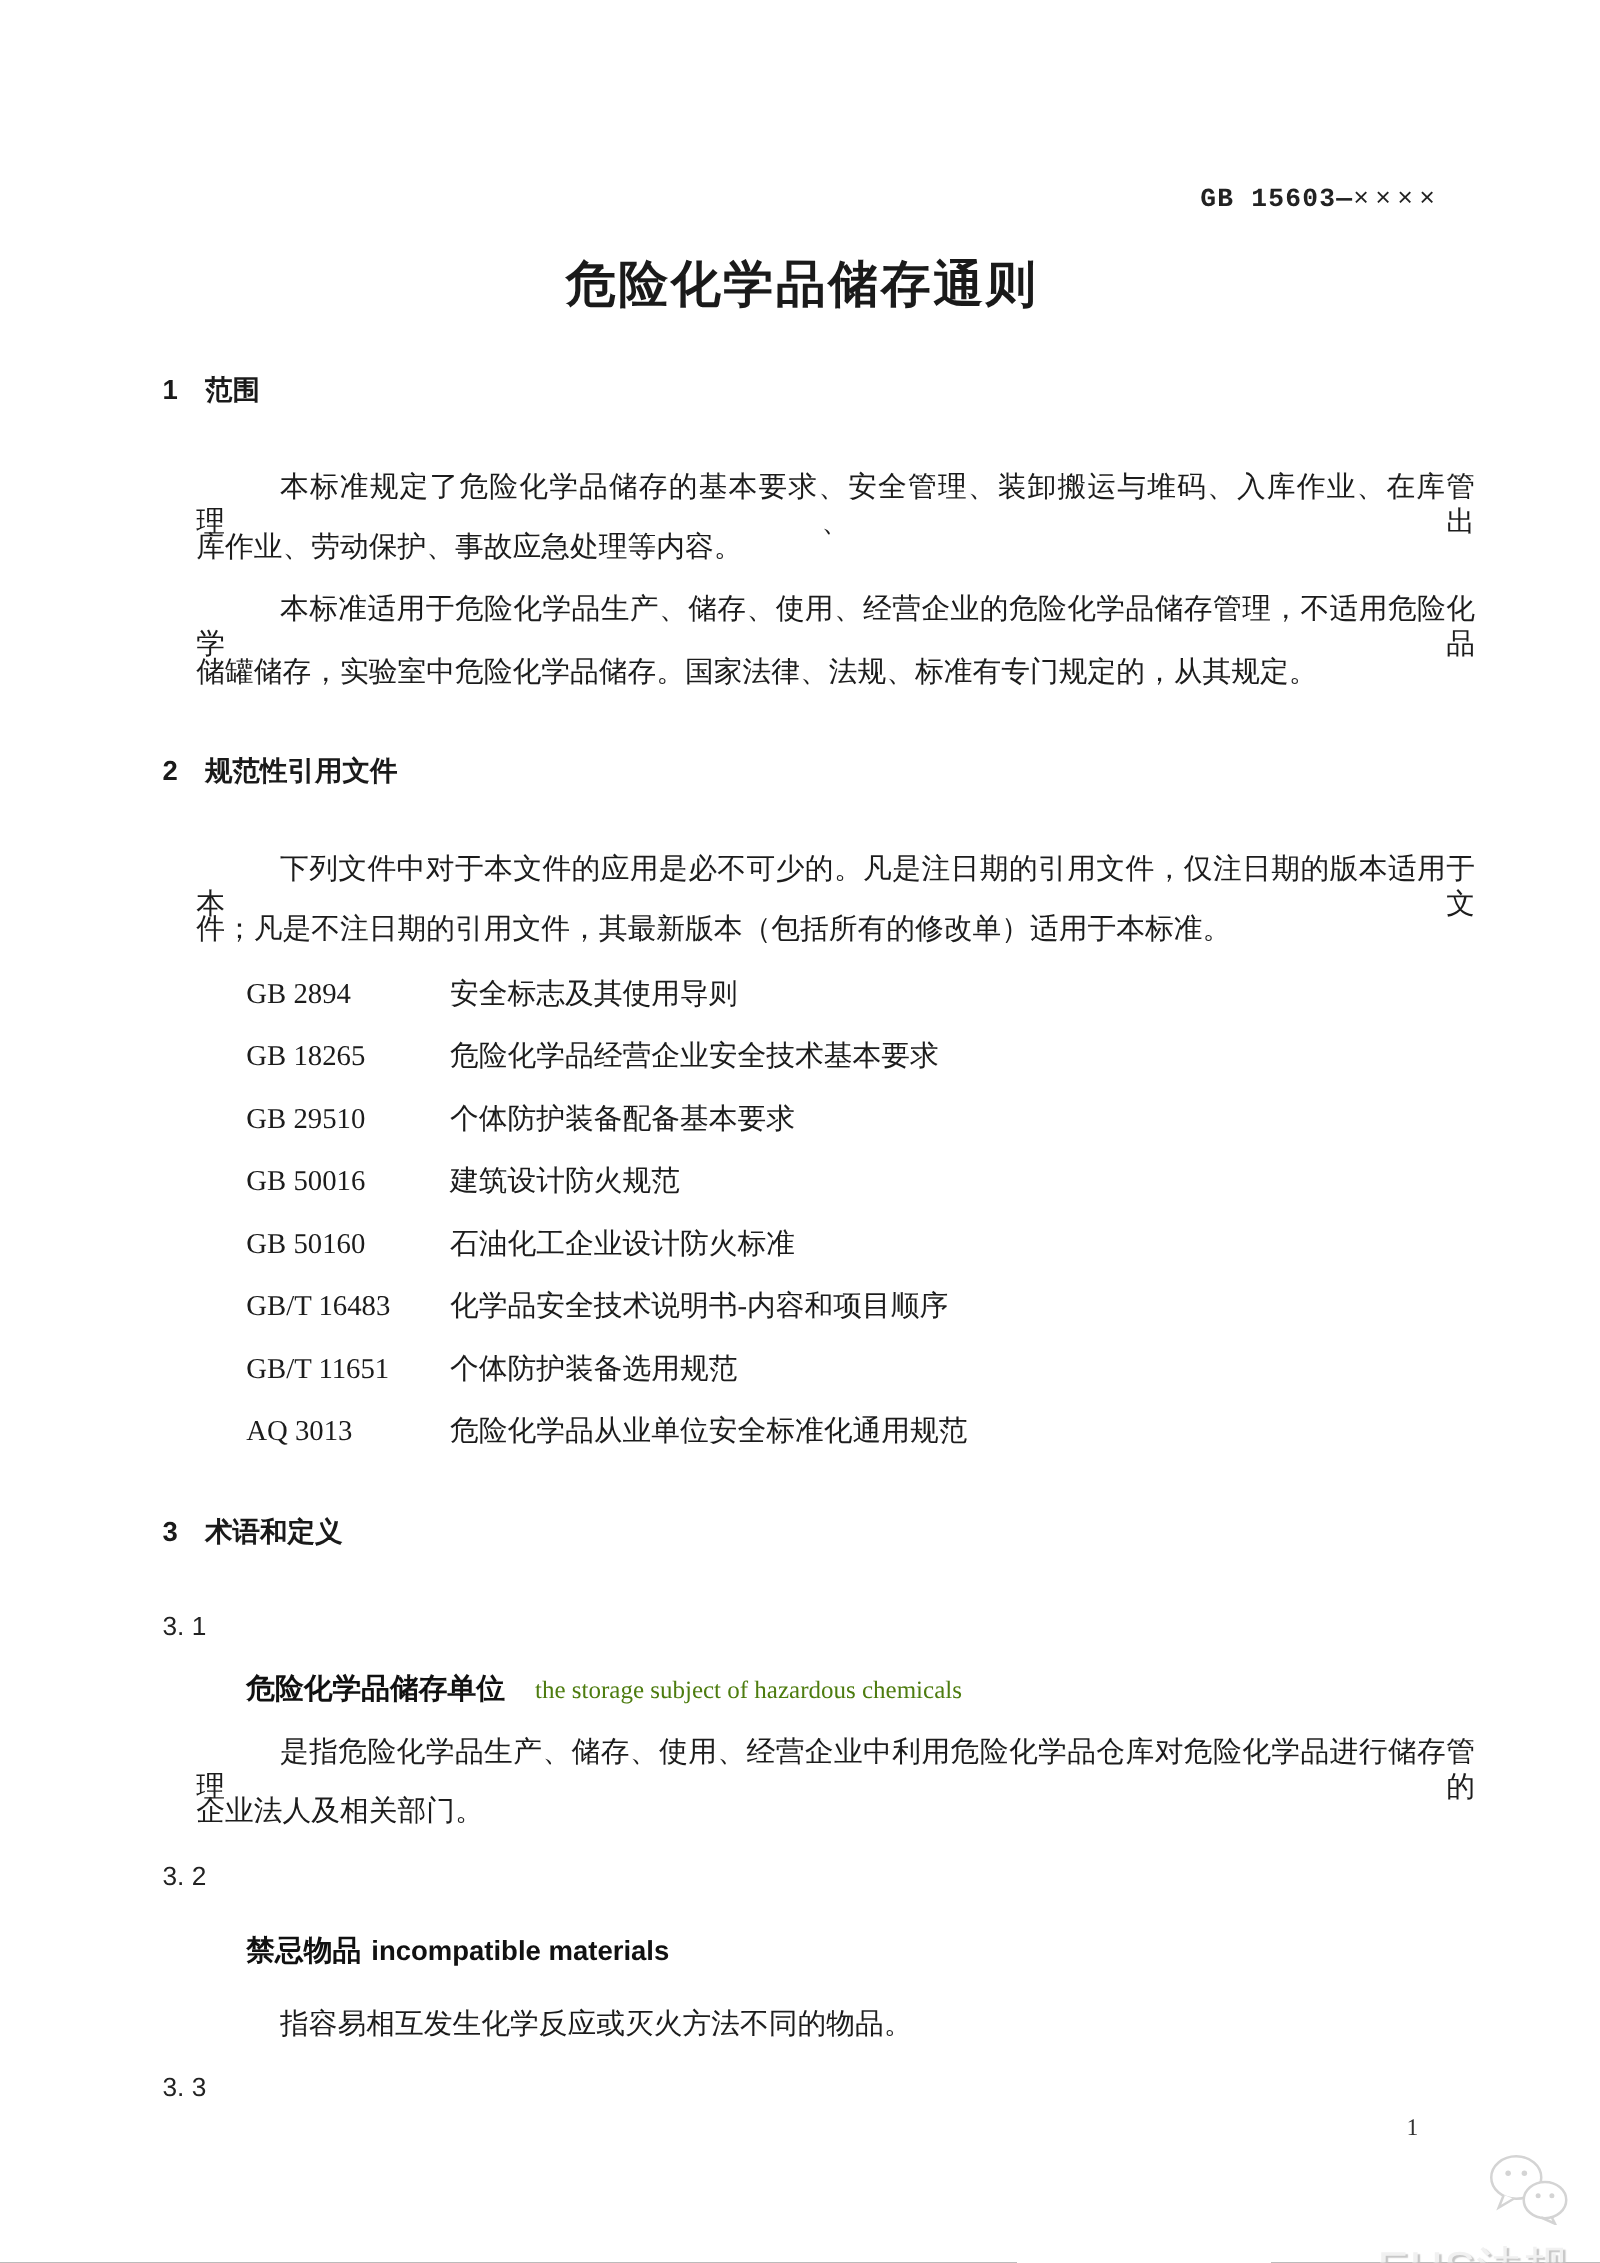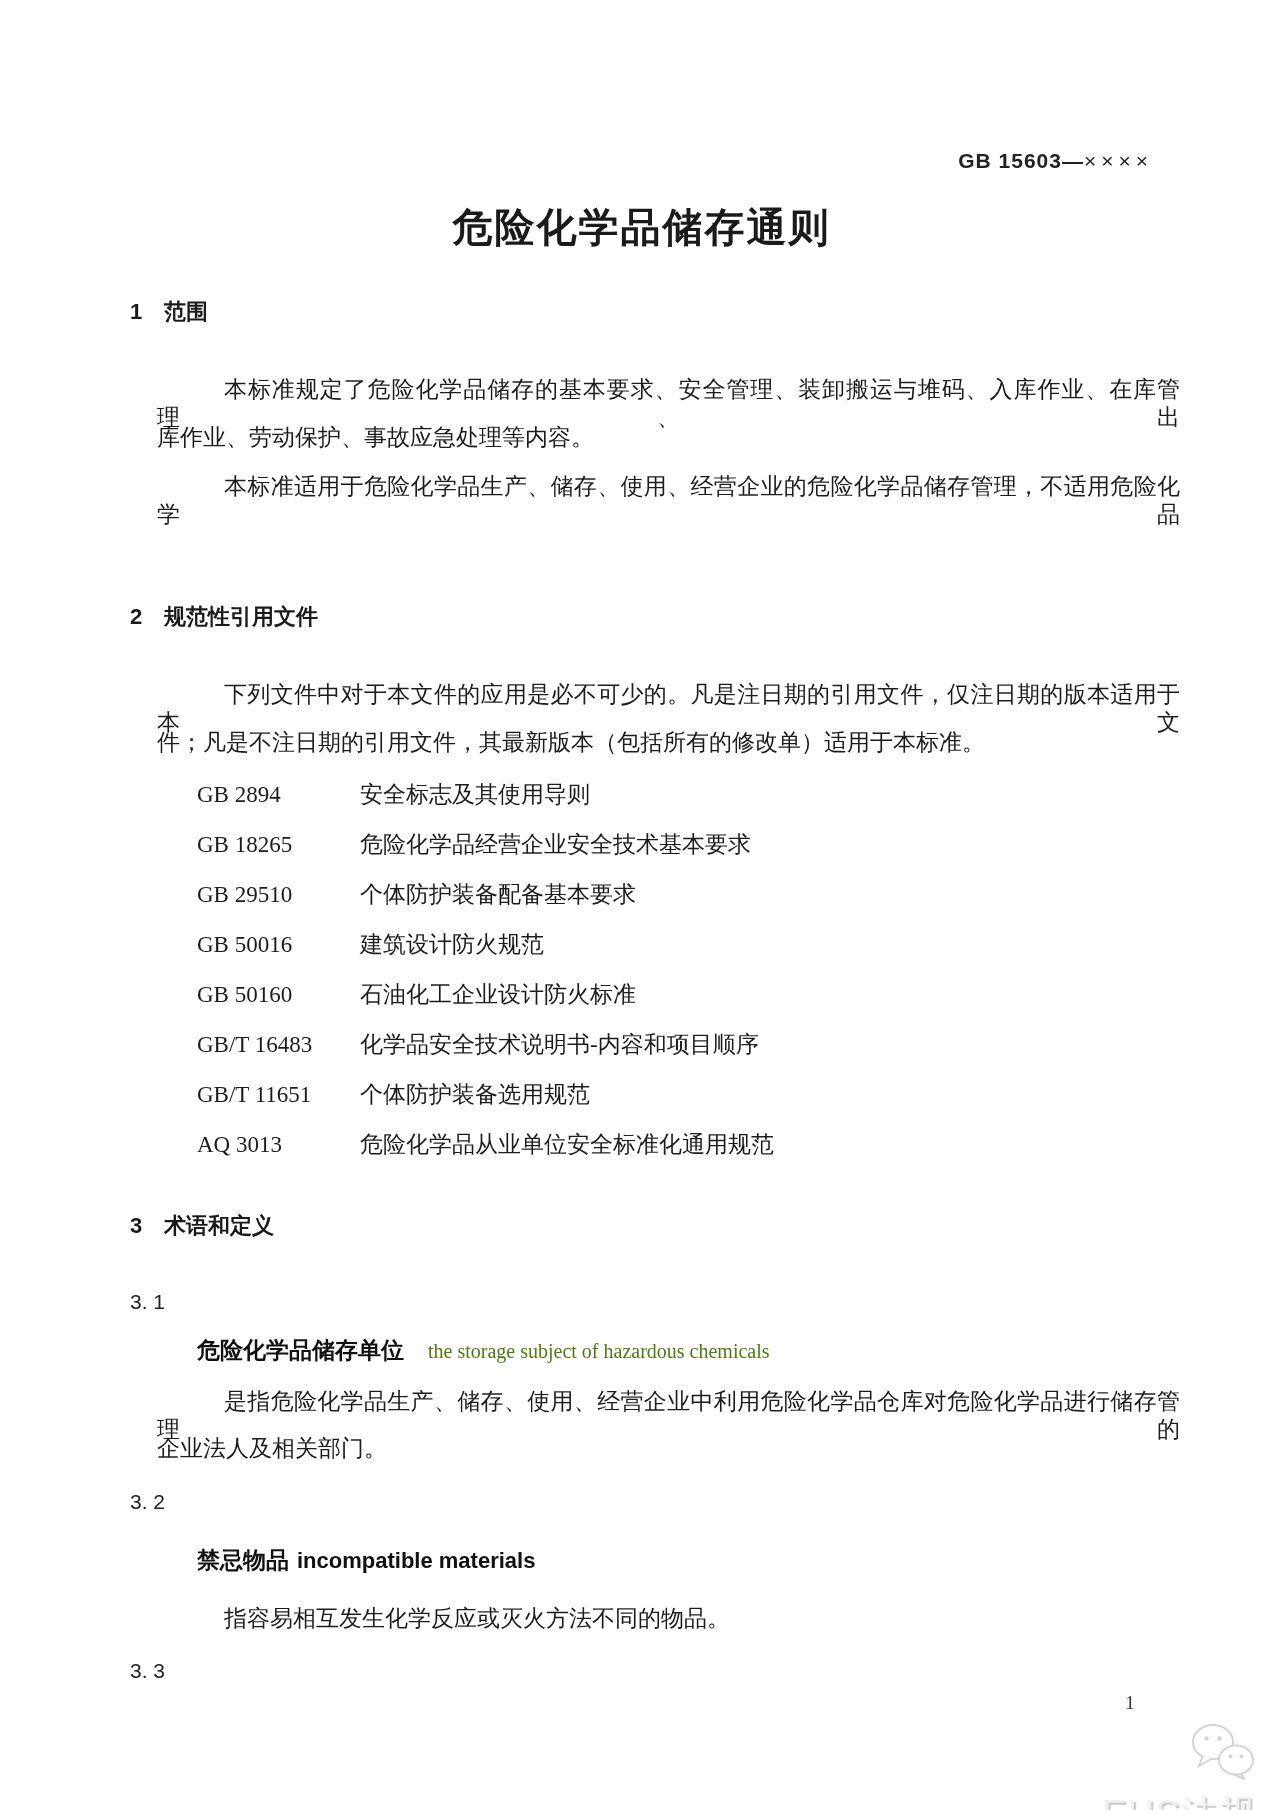--- a/index.html
+++ b/index.html
@@ -10,21 +10,21 @@
     margin:0 auto;
     overflow:hidden;
     font-family:"Liberation Serif","DejaVu Serif",serif;
     color:#1c1c1c;
   }
   .abs{position:absolute;left:130px;width:1023px;}
   
   .doc-number{
     top:149px;
     text-align:right;
-    font-family:Liberation Sans, sans-serif;
+    font-family:Liberation Mono, monospace;
     font-size:21px;font-weight:600;color:#222;
     letter-spacing:1px;
   }
   .doc-number .year{letter-spacing:5px;font-weight:500;}
   
   .doc-title{
     top:200px;
     margin:0;
     text-align:center;
     font-family:"Liberation Sans","DejaVu Sans",sans-serif;
@@ -91,20 +91,21 @@
 
   <div class="abs doc-number"><span>GB 15603—</span><span class="year">××××</span></div>
 
   <h1 class="abs doc-title">危险化学品储存通则</h1>
 
   <div class="abs sec-h" style="top:299px"><span class="h-num">1</span><span>范围</span></div>
 
   <div class="abs bl indent just" style="top:376px">本标准规定了危险化学品储存的基本要求、安全管理、装卸搬运与堆码、入库作业、在库管理、出</div>
   <div class="abs bl" style="top:424px">库作业、劳动保护、事故应急处理等内容。</div>
   <div class="abs bl indent just" style="top:473px">本标准适用于危险化学品生产、储存、使用、经营企业的危险化学品储存管理，不适用危险化学品</div>
+  <div class="abs bl" style="top:524px">储罐储存，实验室中危险化学品储存。国家法律、法规、标准有专门规定的，从其规定。</div>
 
   <div class="abs sec-h" style="top:604px"><span class="h-num">2</span><span>规范性引用文件</span></div>
 
   <div class="abs bl indent just" style="top:681px">下列文件中对于本文件的应用是必不可少的。凡是注日期的引用文件，仅注日期的版本适用于本文</div>
   <div class="abs bl" style="top:729px">件；凡是不注日期的引用文件，其最新版本（包括所有的修改单）适用于本标准。</div>
 
   <div class="abs refs">
     <div class="ref-row">
       <span class="ref-code">GB 2894</span>
       <span class="ref-title">安全标志及其使用导则</span>

